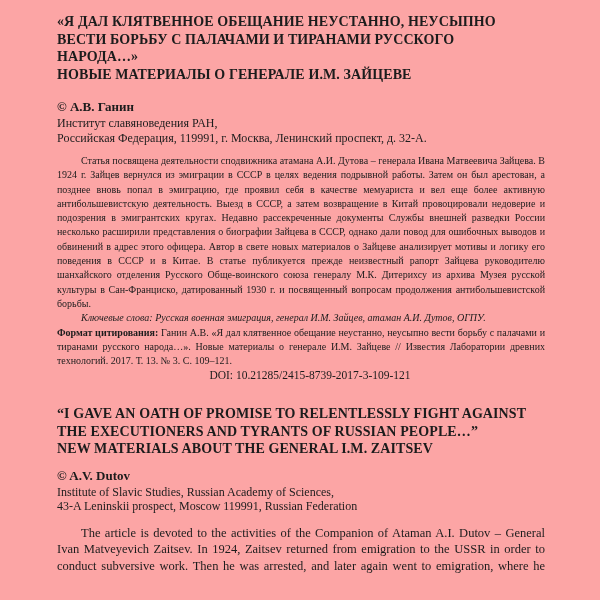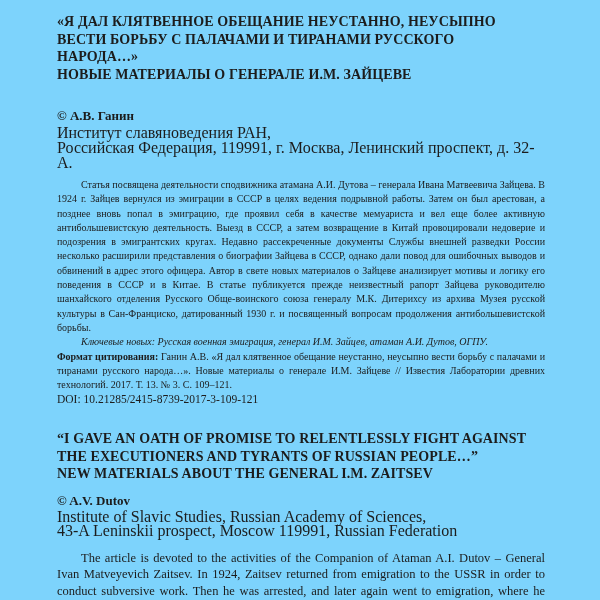--- a/index.html
+++ b/index.html
@@ -4,77 +4,78 @@
 <style>
   html, body {
     margin: 0;
     padding: 0;
     background: #e8e8e8;
   }
   .page {
     position: relative;
     width: 600px;
     height: 600px;
-    background: #7dd3fc;
+    background: #fca5a5;
     overflow: hidden;
     font-family: "Liberation Serif", "DejaVu Serif", serif;
     color: #1c1c1c;
     -webkit-font-smoothing: antialiased;
   }
   .ru-section {
     position: absolute;
     left: 57px;
     top: 13px;
     width: 488px;
     height: 414px;
     overflow: hidden;
   }
   .en-section {
     position: absolute;
     left: 57px;
-    top: 430px;
+    top: 405px;
     width: 488px;
     height: 170px;
     overflow: hidden;
   }
   .doc-title {
     font-weight: bold;
     font-size: 14px;
     line-height: 17.5px;
     white-space: pre-line;
     letter-spacing: 0.1px;
   }
   .author-line {
     font-weight: bold;
     font-size: 13px;
     line-height: 16px;
   }
-  .ru-author { margin-top: 25px; }
+  .ru-author { margin-top: 16px; }
   .en-author { margin-top: 10px; }
   .affiliation {
-    font-size: 16px;
+    font-size: 12px;
     line-height: 15px;
     white-space: pre-line;
     margin-top: 1px;
   }
   .en-affiliation { line-height: 14.5px; }
   .body-para {
     font-size: 10px;
     line-height: 14.3px;
     text-align: justify;
     hyphens: none;
   }
   .indent { text-indent: 24px; }
   .ru-abstract { margin-top: 8px; }
   .keywords { font-style: italic; }
   .bold-lead { font-weight: bold; margin-top: 48px; }
   .doi-line {
     font-size: 11.5px;
     line-height: 14.3px;
-    text-align: left;
+    text-align: center;
+    margin-left: 18px;
   }
   .en-abstract {
     margin-top: 11px;
     font-size: 12.5px;
     line-height: 16.5px;
     text-align: justify;
     hyphens: none;
   }
 </style>
 </head>
@@ -89,21 +90,21 @@
 НОВЫЕ МАТЕРИАЛЫ О ГЕНЕРАЛЕ И.М. ЗАЙЦЕВЕ</div>
 
     <div class="author-line ru-author">© А.В. Ганин</div>
 
     <div class="affiliation">Институт славяноведения РАН,
 Российская Федерация, 119991, г. Москва, Ленинский проспект, д. 32-А.</div>
 
     <div class="body-para indent ru-abstract">Статья посвящена деятельности сподвижника атамана А.И. Дутова – генерала Ивана Матвеевича Зайцева. В 1924 г. Зайцев вернулся из эмиграции в СССР в целях ведения подрывной работы. Затем он был арестован, а позднее вновь попал в эмиграцию, где проявил себя в качестве мемуариста и вел еще более активную антибольшевистскую деятельность. Выезд в СССР, а затем возвращение в Китай провоцировали недоверие и подозрения в эмигрантских кругах. Недавно рассекреченные документы Службы внешней разведки России несколько расширили представления о биографии Зайцева в СССР, однако дали повод для ошибочных выводов и обвинений в адрес этого офицера. Автор в свете новых материалов о Зайцеве анализирует мотивы и логику его поведения в СССР и в Китае. В статье публикуется прежде неизвестный рапорт Зайцева руководителю шанхайского отделения Русского Обще-воинского союза генералу М.К. Дитерихсу из архива Музея русской культуры в Сан-Франциско, датированный 1930 г. и посвященный вопросам продолжения антибольшевистской борьбы.</div>
 
     <div class="body-para indent keywords">
-      <span>Ключевые новых: </span><span>Русская военная эмиграция, генерал И.М. Зайцев, атаман А.И. Дутов, ОГПУ.</span>
+      <span>Ключевые слова: </span><span>Русская военная эмиграция, генерал И.М. Зайцев, атаман А.И. Дутов, ОГПУ.</span>
     </div>
 
     <div class="body-para">
       <span class="bold-lead">Формат цитирования: </span><span>Ганин А.В. «Я дал клятвенное обещание неустанно, неусыпно вести борьбу с палачами и тиранами русского народа…». Новые материалы о генерале И.М. Зайцеве // Известия Лаборатории древних технологий. 2017. Т. 13. № 3. С. 109–121.</span>
     </div>
 
     <div class="doi-line">DOI: 10.21285/2415-8739-2017-3-109-121</div>
   </div>
 
   <div class="en-section">

